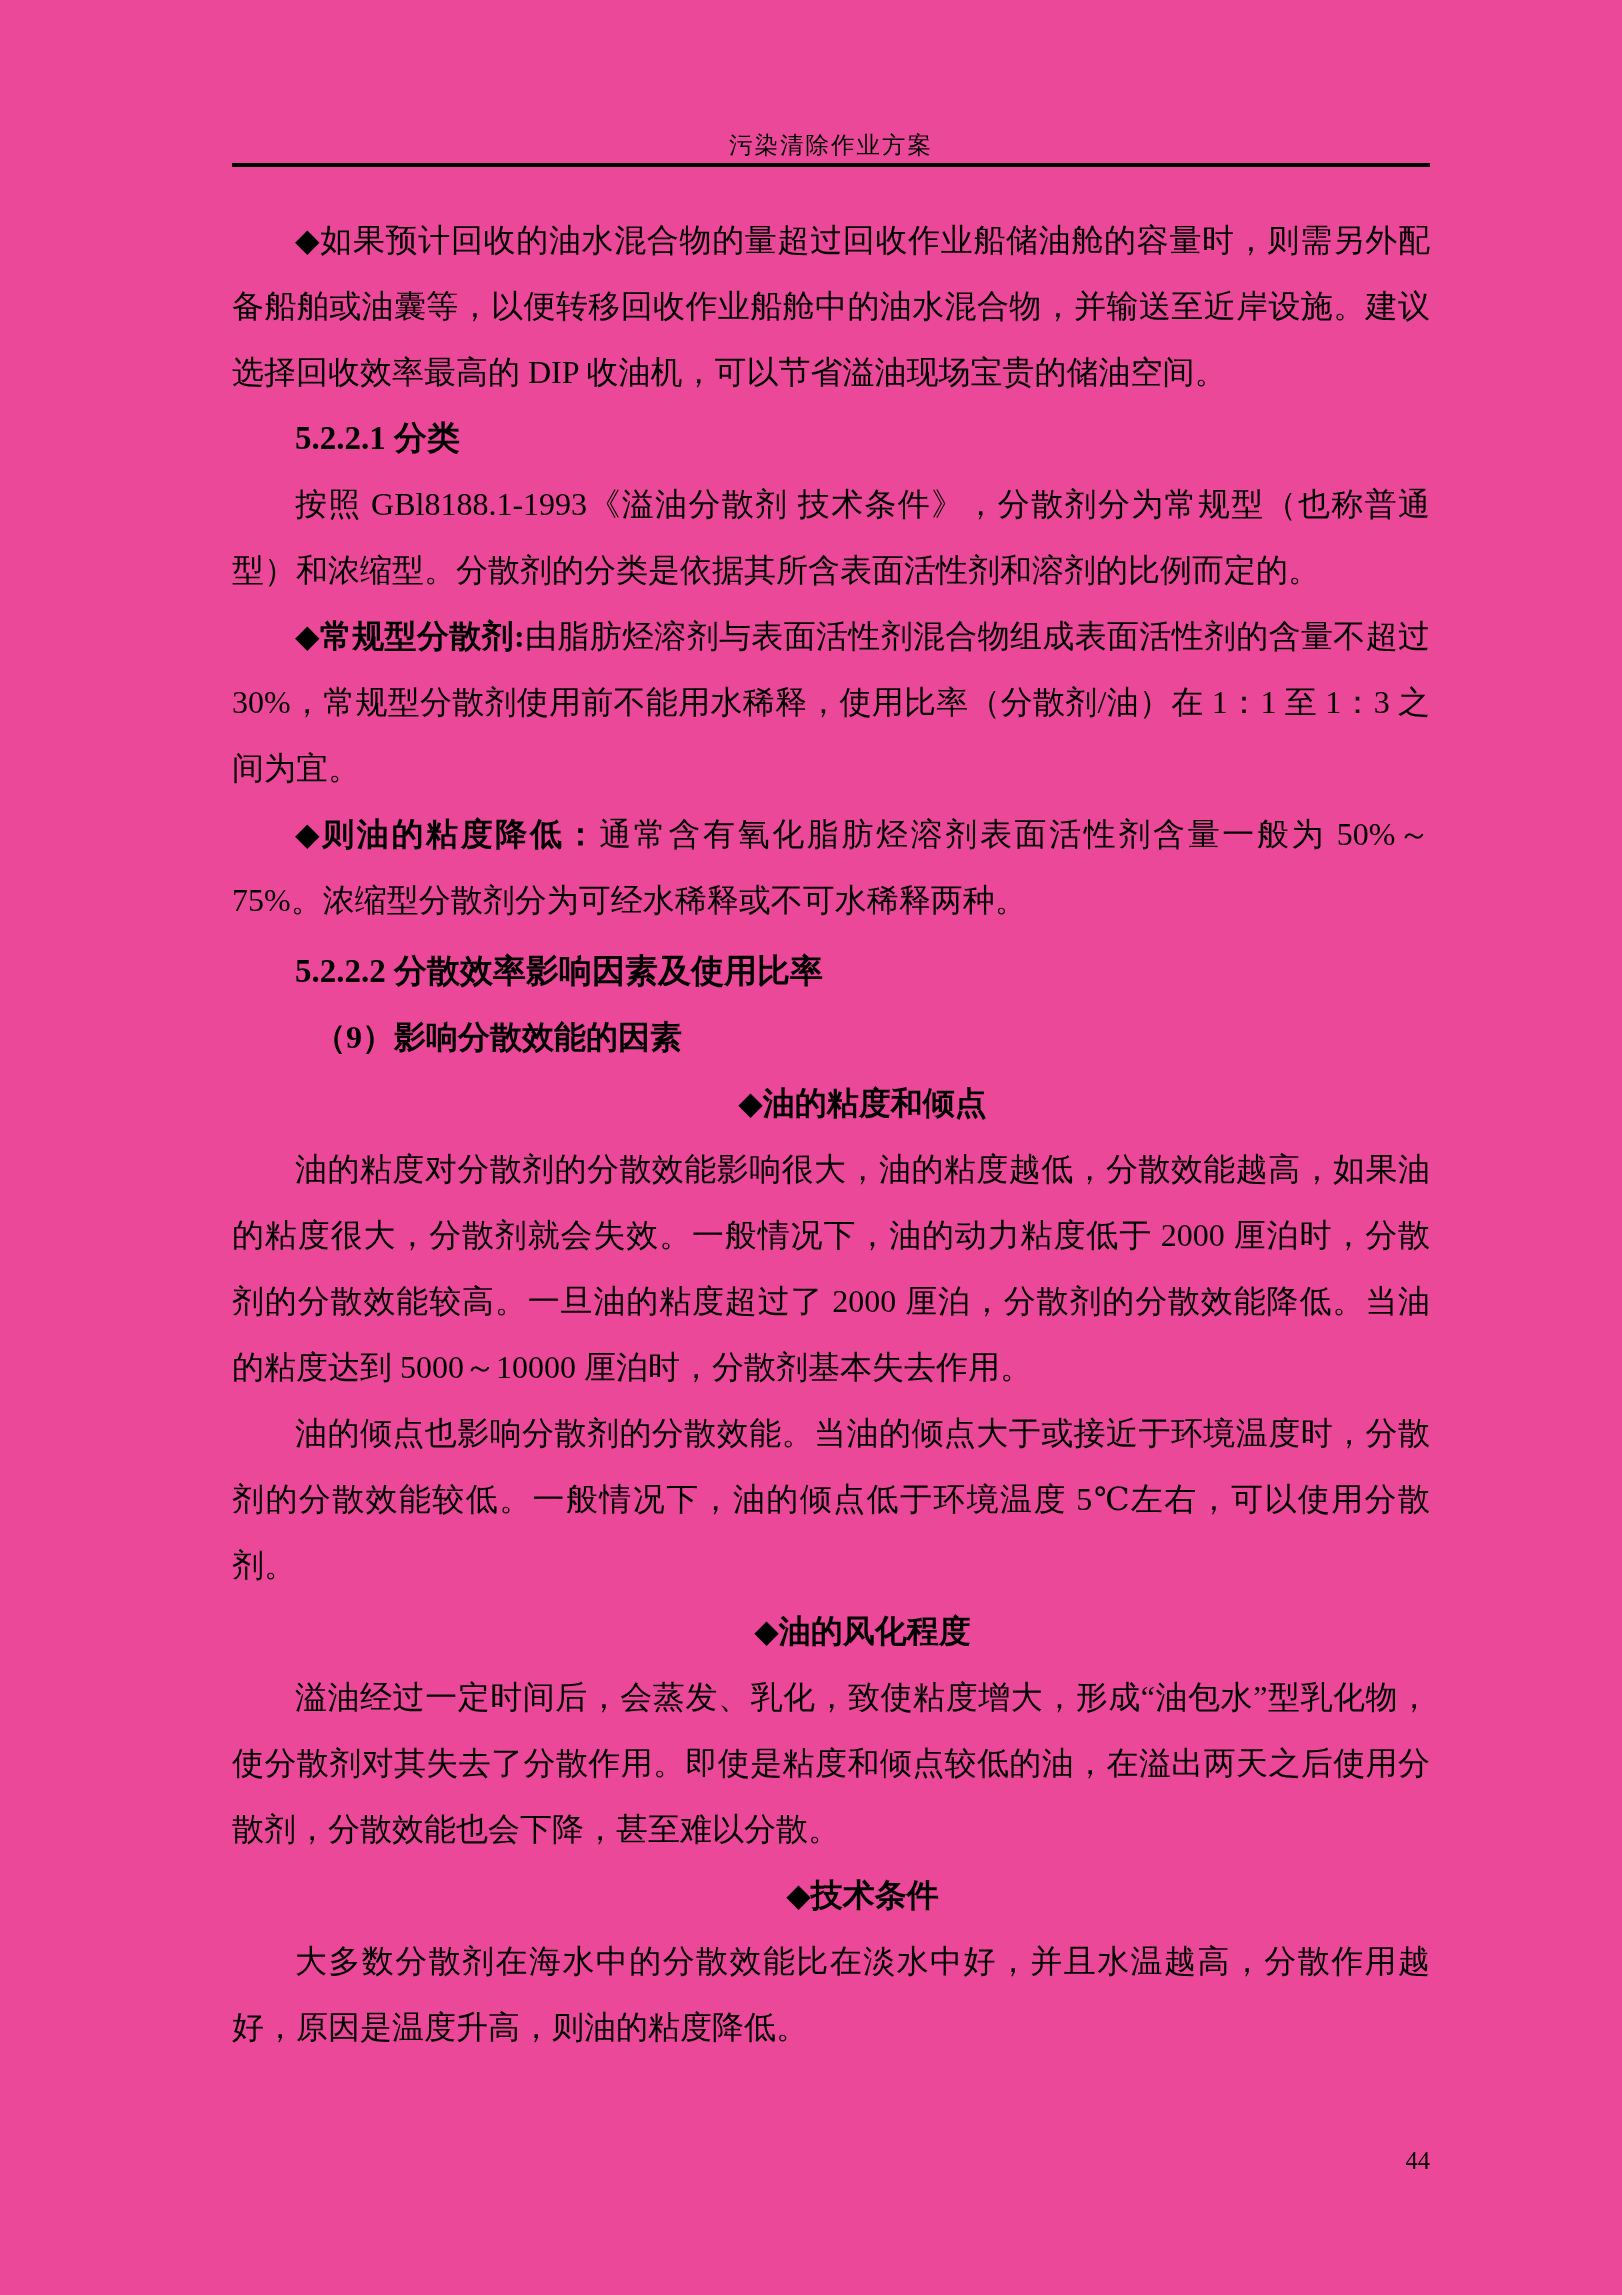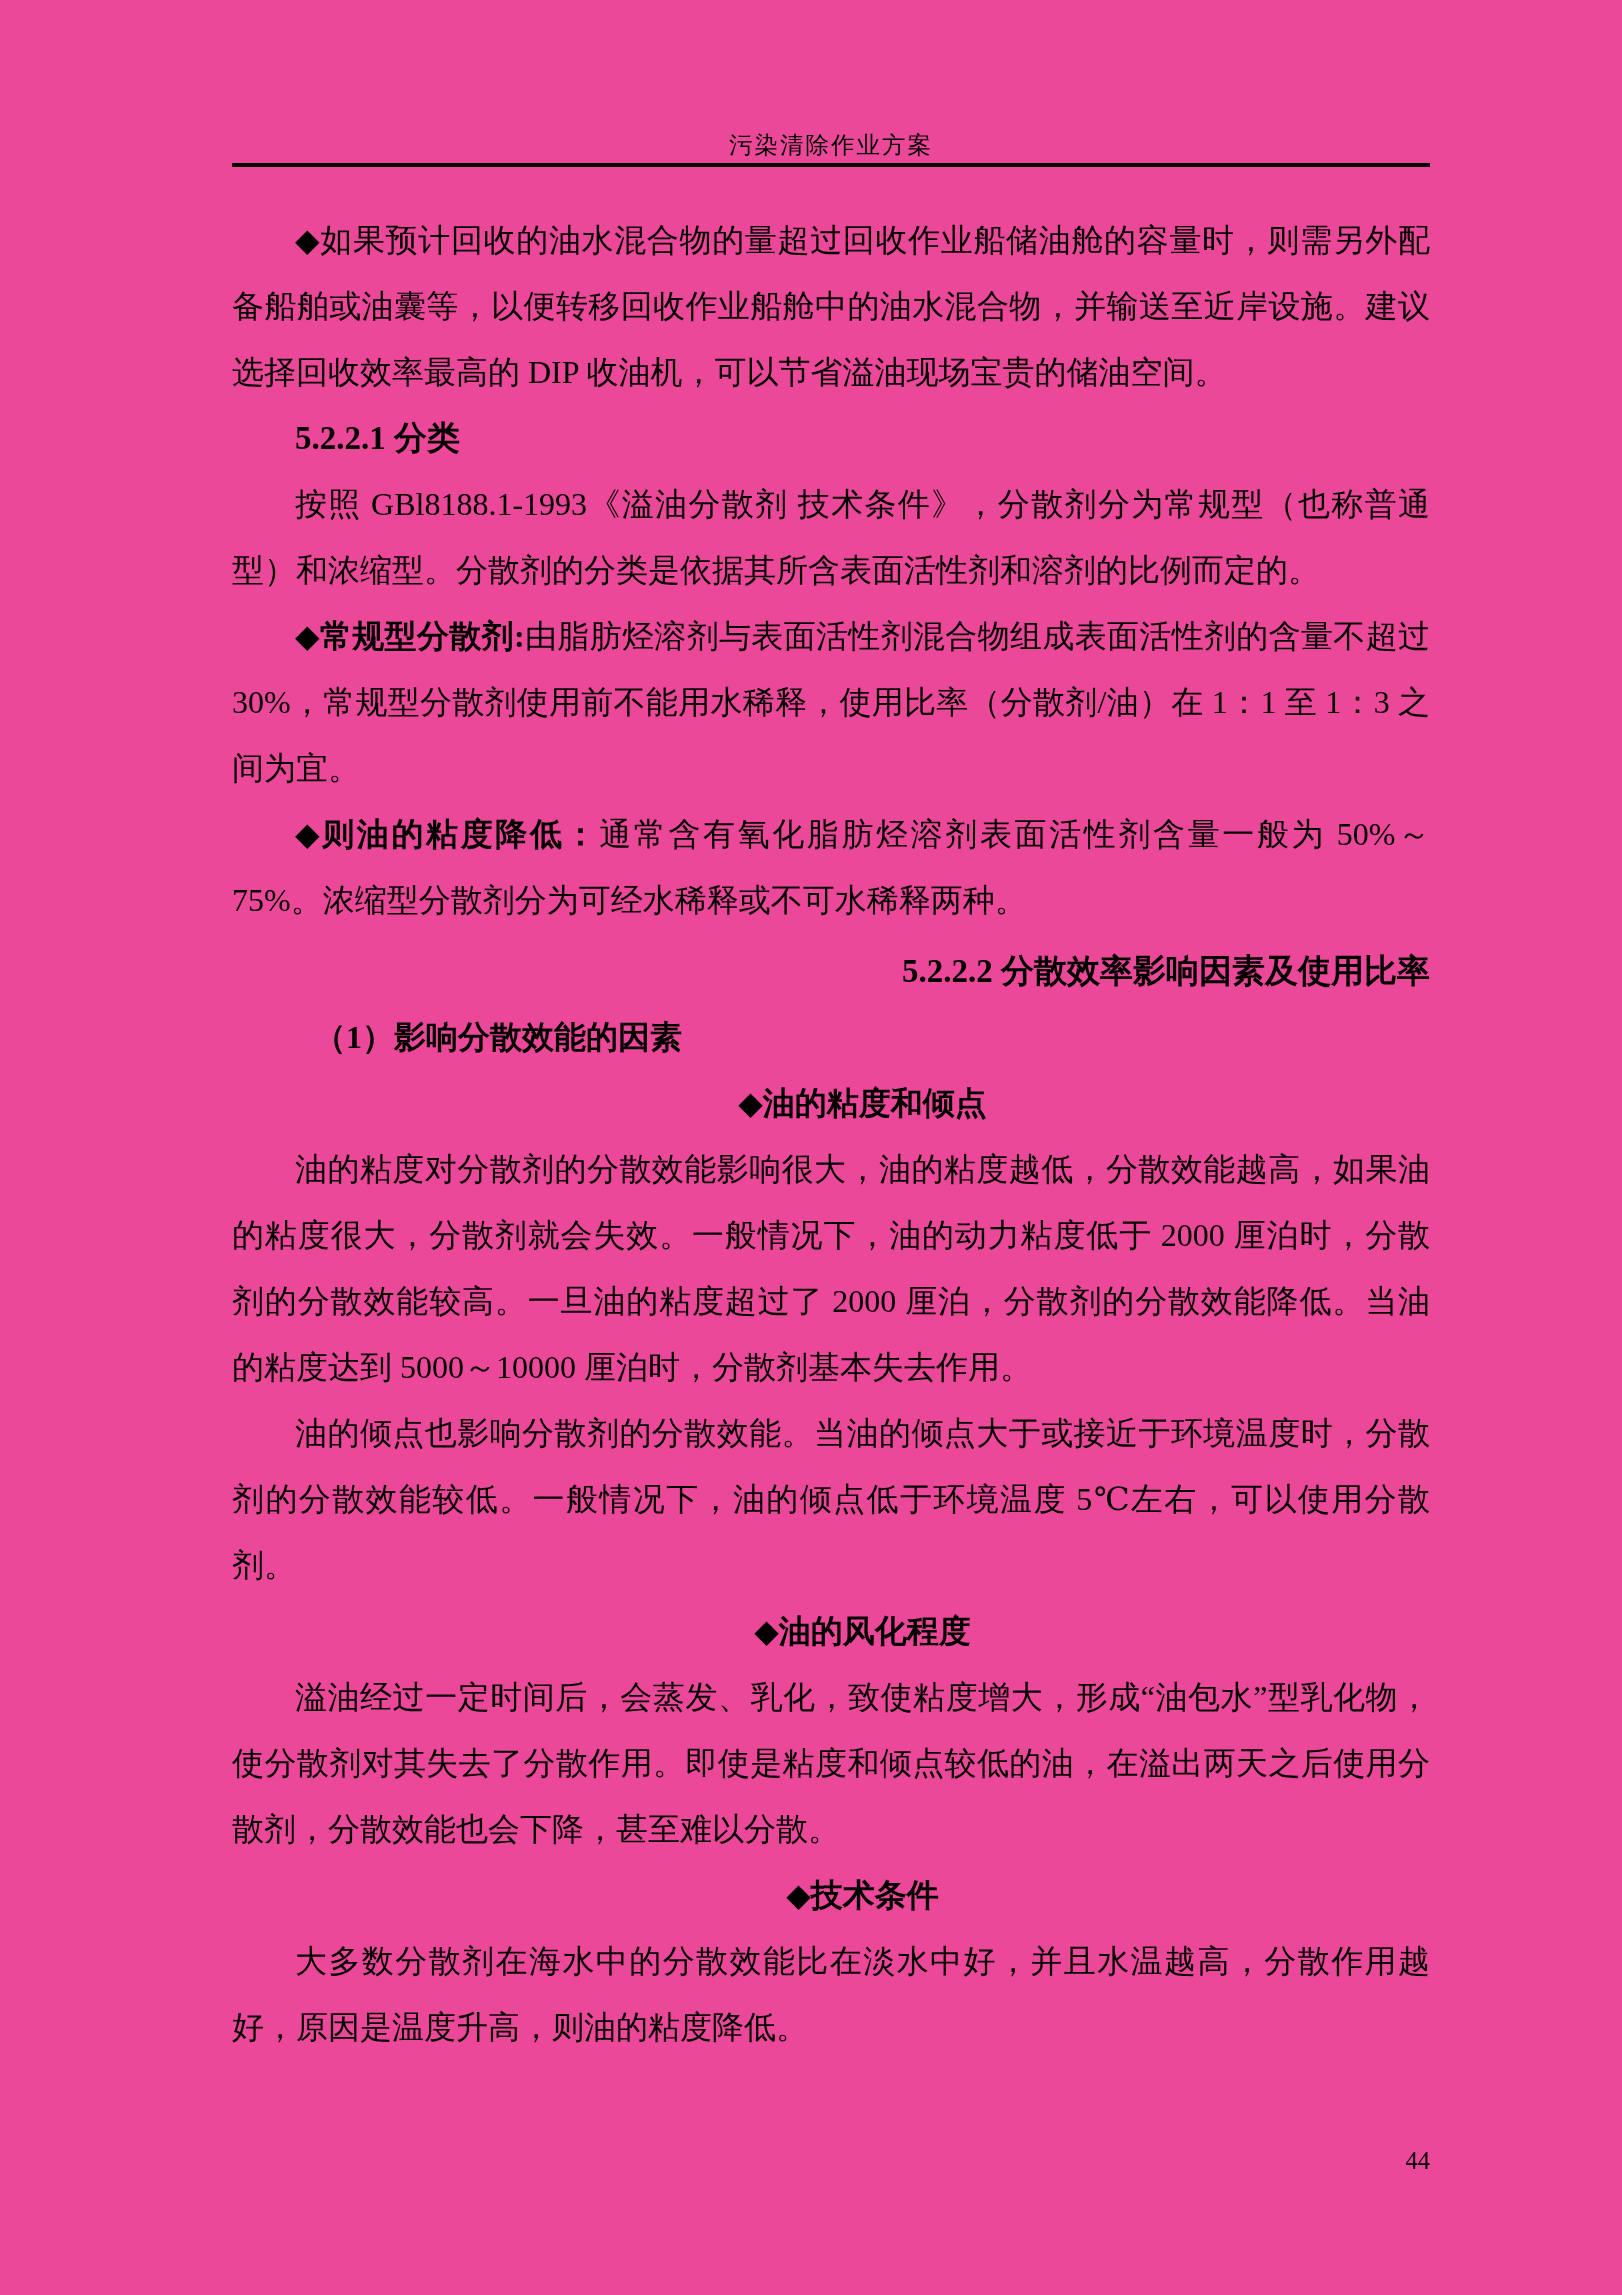--- a/index.html
+++ b/index.html
@@ -60,21 +60,20 @@
   .h3 {
     margin: 14px 0 0 0;
     font-size: 33px;
     font-weight: bold;
     text-indent: 0;
     line-height: 66px;
     text-align: left;
   }
   .h3.tight {
     margin-top: 5.1px;
-    text-align: right;
   }
   .sub-head {
     font-weight: bold;
     text-indent: 82px !important;
     text-align: left;
   }
   .bullet-head {
     font-weight: bold;
     text-align: center;
   }
@@ -107,21 +106,21 @@
     <p class="h3">5.2.2.1 分类</p>
 
     <p>按照 GBl8188.1-1993《溢油分散剂 技术条件》，分散剂分为常规型（也称普通型）和浓缩型。分散剂的分类是依据其所含表面活性剂和溶剂的比例而定的。</p>
 
     <p><span class="lead">◆常规型分散剂:</span><span>由脂肪烃溶剂与表面活性剂混合物组成表面活性剂的含量不超过 30%，常规型分散剂使用前不能用水稀释，使用比率（分散剂/油）在 1：1 至 1：3 之间为宜。</span></p>
 
     <p><span class="lead">◆则油的粘度降低：</span><span>通常含有氧化脂肪烃溶剂表面活性剂含量一般为 50%～75%。浓缩型分散剂分为可经水稀释或不可水稀释两种。</span></p>
 
     <p class="h3 tight">5.2.2.2 分散效率影响因素及使用比率</p>
 
-    <p class="sub-head">（1）影响分散效能的因素</p>
+    <p class="sub-head">（9）影响分散效能的因素</p>
 
     <p class="bullet-head">◆油的粘度和倾点</p>
 
     <p>油的粘度对分散剂的分散效能影响很大，油的粘度越低，分散效能越高，如果油的粘度很大，分散剂就会失效。一般情况下，油的动力粘度低于 2000 厘泊时，分散剂的分散效能较高。一旦油的粘度超过了 2000 厘泊，分散剂的分散效能降低。当油的粘度达到 5000～10000 厘泊时，分散剂基本失去作用。</p>
 
     <p>油的倾点也影响分散剂的分散效能。当油的倾点大于或接近于环境温度时，分散剂的分散效能较低。一般情况下，油的倾点低于环境温度 5℃左右，可以使用分散剂。</p>
 
     <p class="bullet-head">◆油的风化程度</p>
 
     <p>溢油经过一定时间后，会蒸发、乳化，致使粘度增大，形成“油包水”型乳化物，使分散剂对其失去了分散作用。即使是粘度和倾点较低的油，在溢出两天之后使用分散剂，分散效能也会下降，甚至难以分散。</p>

